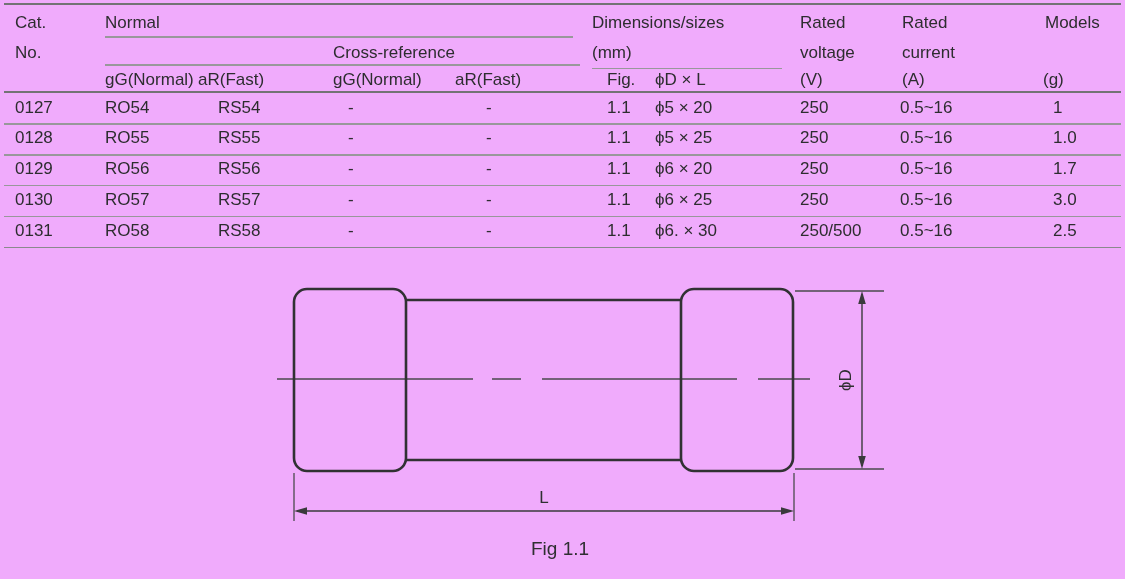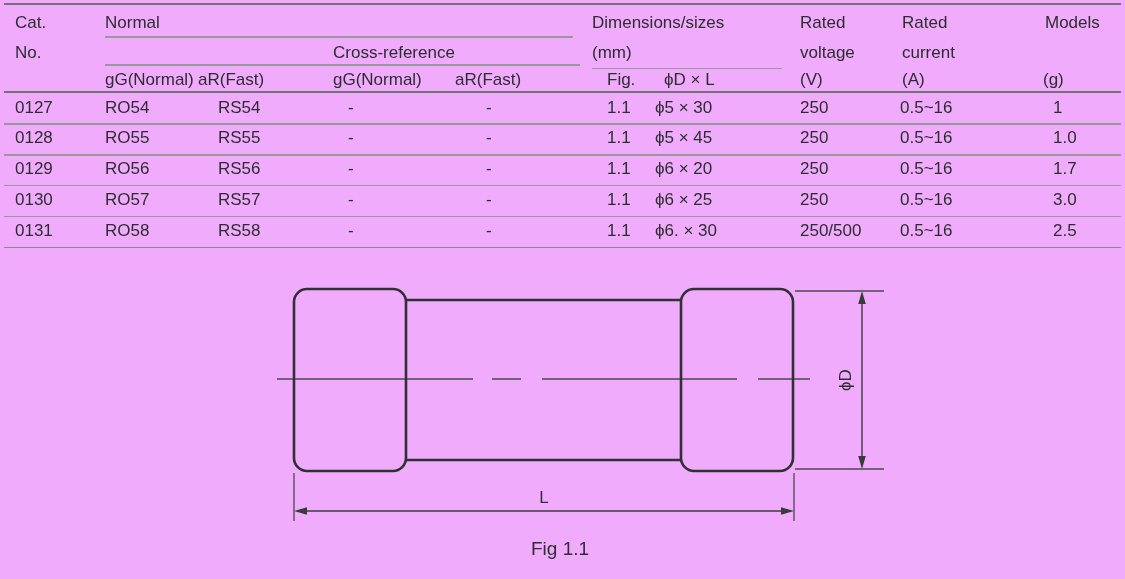--- a/index.html
+++ b/index.html
@@ -52,45 +52,45 @@
   <span class="t" style="left:800px; top:43px;">voltage</span>
   <span class="t" style="left:902px; top:13px;">Rated</span>
   <span class="t" style="left:902px; top:43px;">current</span>
   <span class="t" style="left:1045px;top:13px;">Models</span>
 
   <span class="t" style="left:105px; top:70px;">gG(Normal)</span>
   <span class="t" style="left:198px; top:70px;">aR(Fast)</span>
   <span class="t" style="left:333px; top:70px;">gG(Normal)</span>
   <span class="t" style="left:455px; top:70px;">aR(Fast)</span>
   <span class="t" style="left:607px; top:70px;">Fig.</span>
-  <span class="t" style="left:655px; top:70px;margin-left:9px;">ϕD × L</span>
+  <span class="t" style="left:655px; top:70px;">ϕD × L</span>
   <span class="t" style="left:800px; top:70px;">(V)</span>
   <span class="t" style="left:902px; top:70px;">(A)</span>
   <span class="t" style="left:1043px;top:70px;">(g)</span>
 
   <div class="drow" style="top:92.5px;">
     <span class="cell c-cat">0127</span>
     <span class="cell c-mgg">RO54</span>
     <span class="cell c-mar">RS54</span>
     <span class="cell c-xgg">-</span>
     <span class="cell c-xar">-</span>
     <span class="cell c-fig">1.1</span>
-    <span class="cell c-size">ϕ5 × 30</span>
+    <span class="cell c-size">ϕ5 × 20</span>
     <span class="cell c-volt">250</span>
     <span class="cell c-curr">0.5~16</span>
     <span class="cell c-wt">1</span>
   </div>
   <div class="drow" style="top:123.3px;">
     <span class="cell c-cat">0128</span>
     <span class="cell c-mgg">RO55</span>
     <span class="cell c-mar">RS55</span>
     <span class="cell c-xgg">-</span>
     <span class="cell c-xar">-</span>
     <span class="cell c-fig">1.1</span>
-    <span class="cell c-size">ϕ5 × 45</span>
+    <span class="cell c-size">ϕ5 × 25</span>
     <span class="cell c-volt">250</span>
     <span class="cell c-curr">0.5~16</span>
     <span class="cell c-wt">1.0</span>
   </div>
   <div class="drow" style="top:154.1px;">
     <span class="cell c-cat">0129</span>
     <span class="cell c-mgg">RO56</span>
     <span class="cell c-mar">RS56</span>
     <span class="cell c-xgg">-</span>
     <span class="cell c-xar">-</span>

